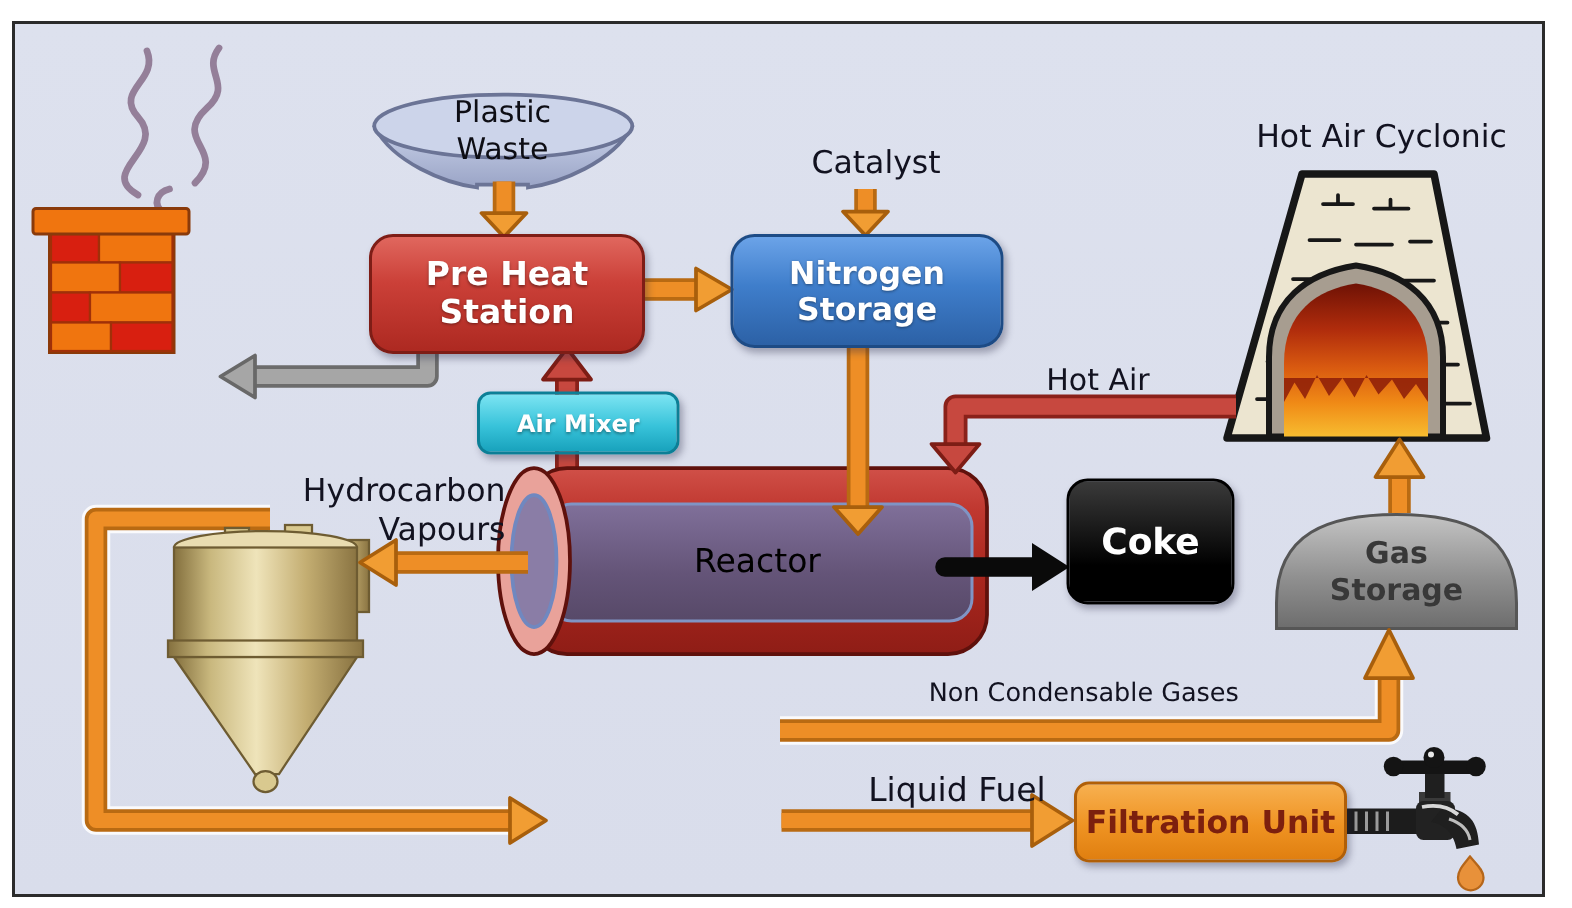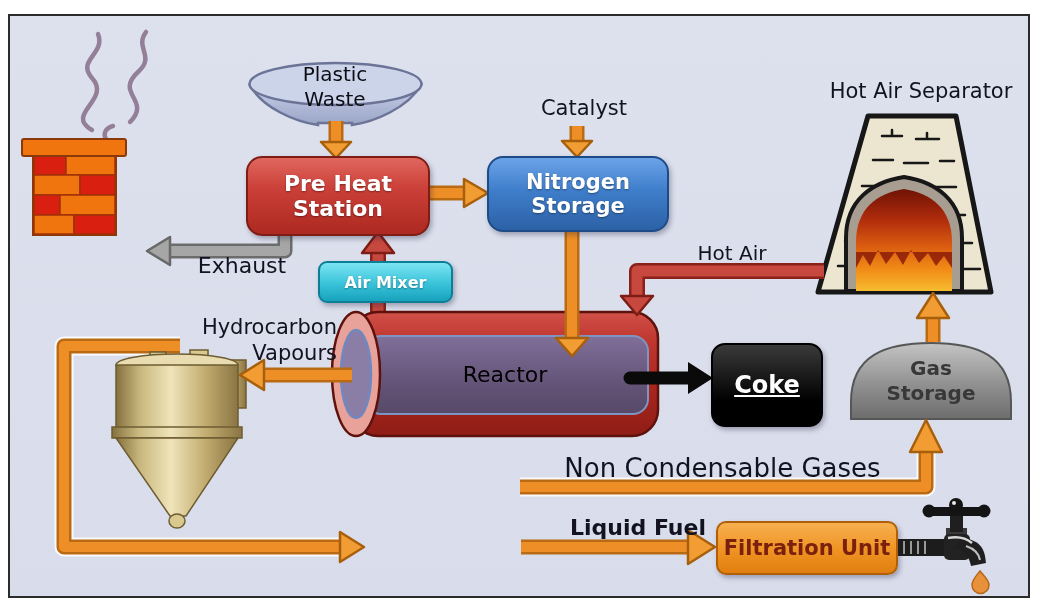--- a/index.html
+++ b/index.html
@@ -256,41 +256,40 @@
 
   <div class="node blue" style="left:487px;top:156px;width:178px;height:72px;">
     <span class="inner-span" style="width:110px;">Nitrogen Storage</span>
   </div>
 
   <div class="node cyan" style="left:318px;top:261px;width:131px;height:38px;">
     <span class="inner-span">Air Mixer</span>
   </div>
 
 
-  <div class="node blackbox" style="left:711px;top:343px;width:108px;height:80px;font-size:24px;text-decoration:underline;">
+  <div class="node blackbox" style="left:711px;top:319px;width:108px;height:80px;font-size:24px;">
     <span class="inner-span">Coke</span>
   </div>
 
   <div class="node orangebox" style="left:716px;top:521px;width:178px;height:50px;">
     <span class="inner-span">Filtration Unit</span>
   </div>
 
   <div class="lbl" style="left:287px;top:62px;width:96px;font-size:20px;color:#0d0d14;">Plastic Waste</div>
 
   <div class="lbl" style="left:528px;top:95px;width:112px;">Catalyst</div>
 
-  <div class="lbl" style="left:810px;top:78px;width:222px;">Hot Air Separator</div>
-
-  <div class="lbl" style="left:183px;top:252px;width:118px;font-size:22px;">Exhaust</div>
+  <div class="lbl" style="left:810px;top:78px;width:222px;">Hot Air Cyclonic</div>
+
 
   <div class="lbl" style="left:682px;top:241px;width:100px;font-size:20px;">Hot Air</div>
 
   <div class="lbl" style="left:175px;top:314px;width:162px;text-align:right;">Hydrocarbon Vapours</div>
 
 
-  <div class="lbl" style="left:555px;top:452px;width:335px;font-size:26px;">Non Condensable Gases</div>
-
-  <div class="lbl" style="left:563px;top:514px;width:150px;font-size:22px;font-weight:bold;">Liquid Fuel</div>
+  <div class="lbl" style="left:555px;top:452px;width:335px;font-size:17px;">Non Condensable Gases</div>
+
+  <div class="lbl" style="left:563px;top:514px;width:150px;font-size:22px;">Liquid Fuel</div>
 
   <div class="lbl" style="left:420px;top:361px;width:170px;color:#000000;font-size:22px;">Reactor</div>
 
   <div class="lbl" style="left:871px;top:356px;width:120px;font-size:20px;color:#383838;font-weight:600;">Gas Storage</div>
 </div>
 
 </body></html>

